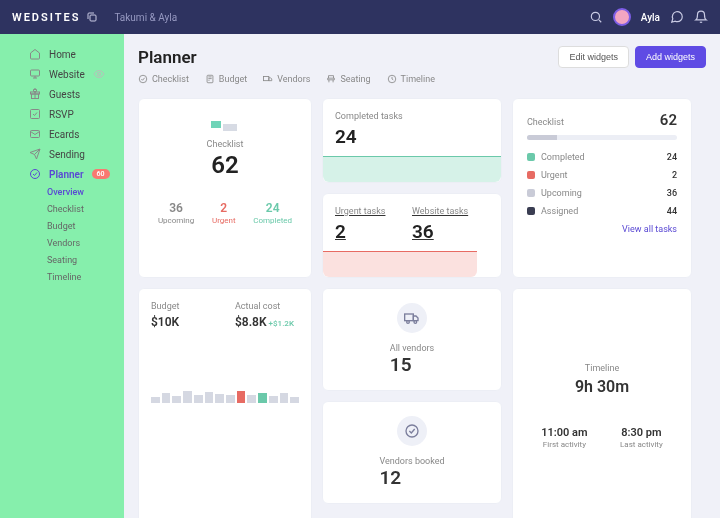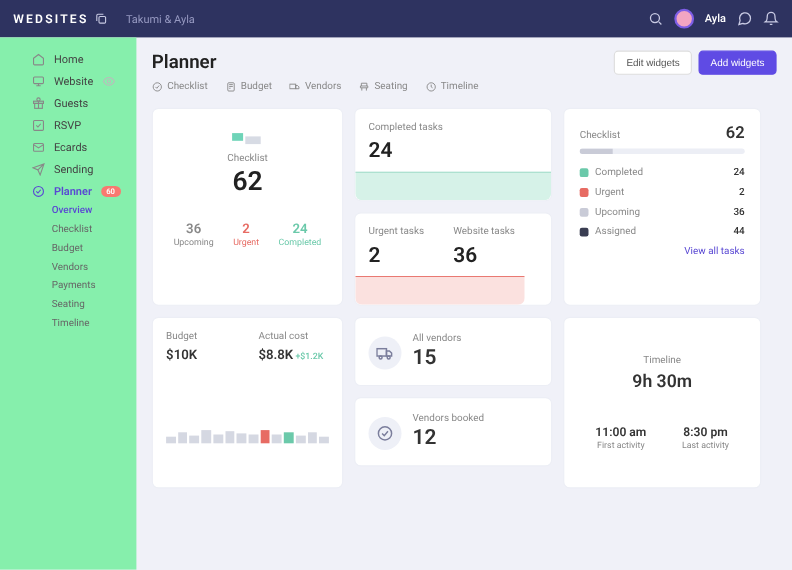--- a/index.html
+++ b/index.html
@@ -47,41 +47,41 @@
 .triple-stats { display: flex; justify-content: space-around; width: 100%; margin-top: 22px; }
 .triple-stats .col { text-align: center; }
 .triple-stats .num { font-size: 12px; font-weight: 600; }
 .triple-stats .lbl { font-size: 8px; margin-top: 1px; }
 .clr-upcoming { color: #888; }
 .clr-urgent { color: #e76b63; }
 .clr-completed { color: #6bc9aa; }
 .spark-area { height: 26px; margin: 8px -12px -12px; border-radius: 0 0 6px 6px; }
 .spark-green { background: linear-gradient(#d6f2e8, #d6f2e8); border-top: 1px solid #6bc9aa; }
 .spark-red { background: linear-gradient(#fbe1df, #fbe1df); border-top: 1px solid #e76b63; }
-.two-col-card { display: flex; }
+.two-col-card { display: flex; text-decoration: underline; }
 .two-col-card > div { flex: 1; }
 .list-card { padding: 12px 14px; }
 .list-head { display: flex; justify-content: space-between; align-items: baseline; margin-bottom: 6px; }
 .list-head .t { font-size: 9px; color: #888; }
 .list-head .n { font-size: 15px; font-weight: 600; }
 .progress-bar { height: 5px; background: #eceef5; border-radius: 3px; overflow: hidden; margin-bottom: 8px; }
 .progress-bar span { display: block; height: 100%; width: 20%; background: #c9cbd7; }
 .legend-row { display: flex; align-items: center; justify-content: space-between; font-size: 9px; padding: 4px 0; }
 .legend-left { display: flex; align-items: center; gap: 6px; color: #888; }
 .dot { width: 8px; height: 8px; border-radius: 2px; }
 .legend-num { font-weight: 500; color:#333; }
 .view-all { text-align: right; font-size: 9px; color: #5948d3; margin-top: 4px; cursor: pointer; }
 .budget-card { grid-row: span 3; }
 .budget-row { display: flex; gap: 20px; margin-bottom: 10px; }
 .budget-row > div { flex: 1; }
 .budget-val { font-size: 12px; font-weight: 600; }
 .delta { font-size: 8px; color: #6bc9aa; font-weight: 500; margin-left: 2px; }
 .bars-chart { height: 20px; display: flex; align-items: flex-end; gap: 2px; margin-top: 54px; }
 .bars-chart span { flex: 1; background: #d5d8e2; }
-.vendor-row { display: flex; align-items: flex-end; gap: 10px; padding: 4px 0; }
+.vendor-row { display: flex; align-items: center; gap: 10px; padding: 4px 0; flex-direction: column; }
 .vendor-icon { width: 30px; height: 30px; border-radius: 50%; background: #eef0f7; display: flex; align-items: center; justify-content: center; color: #7b7e9c; flex-shrink: 0; }
 .vendor-row .lbl { font-size: 9px; color: #888; }
 .vendor-row .num { font-size: 19px; font-weight: 600; }
 .timeline-card { text-align: center; grid-row: span 3; display:flex; flex-direction:column; justify-content:center; }
 .timeline-title { font-size: 9px; color: #888; margin-bottom: 4px; }
 .timeline-val { font-size: 16px; font-weight: 600; margin-bottom: 30px; }
 .time-row { display: flex; justify-content: space-around; }
 .time-row .t { font-size: 11px; font-weight: 600; }
 .time-row .l { font-size: 8px; color: #888; margin-top: 1px; }
 .vendors-stack { display:flex; flex-direction:column; gap:10px; }
@@ -173,21 +173,20 @@
             <path d="m8 12 3 3 5-6"></path>
           </svg>
           <span>Planner</span>
           <span class="badge">60</span>
         </div>
         <div class="sub-items">
           <div class="sub-item active">Overview</div>
           <div class="sub-item">Checklist</div>
           <div class="sub-item">Budget</div>
           <div class="sub-item">Vendors</div>
-          <div class="sub-item">Payments</div>
           <div class="sub-item">Seating</div>
           <div class="sub-item">Timeline</div>
         </div>
       </div>
   </div>
 
   <div class="main">
     <div class="header-row">
       <div class="page-title">Planner</div>
       <div class="header-actions">

